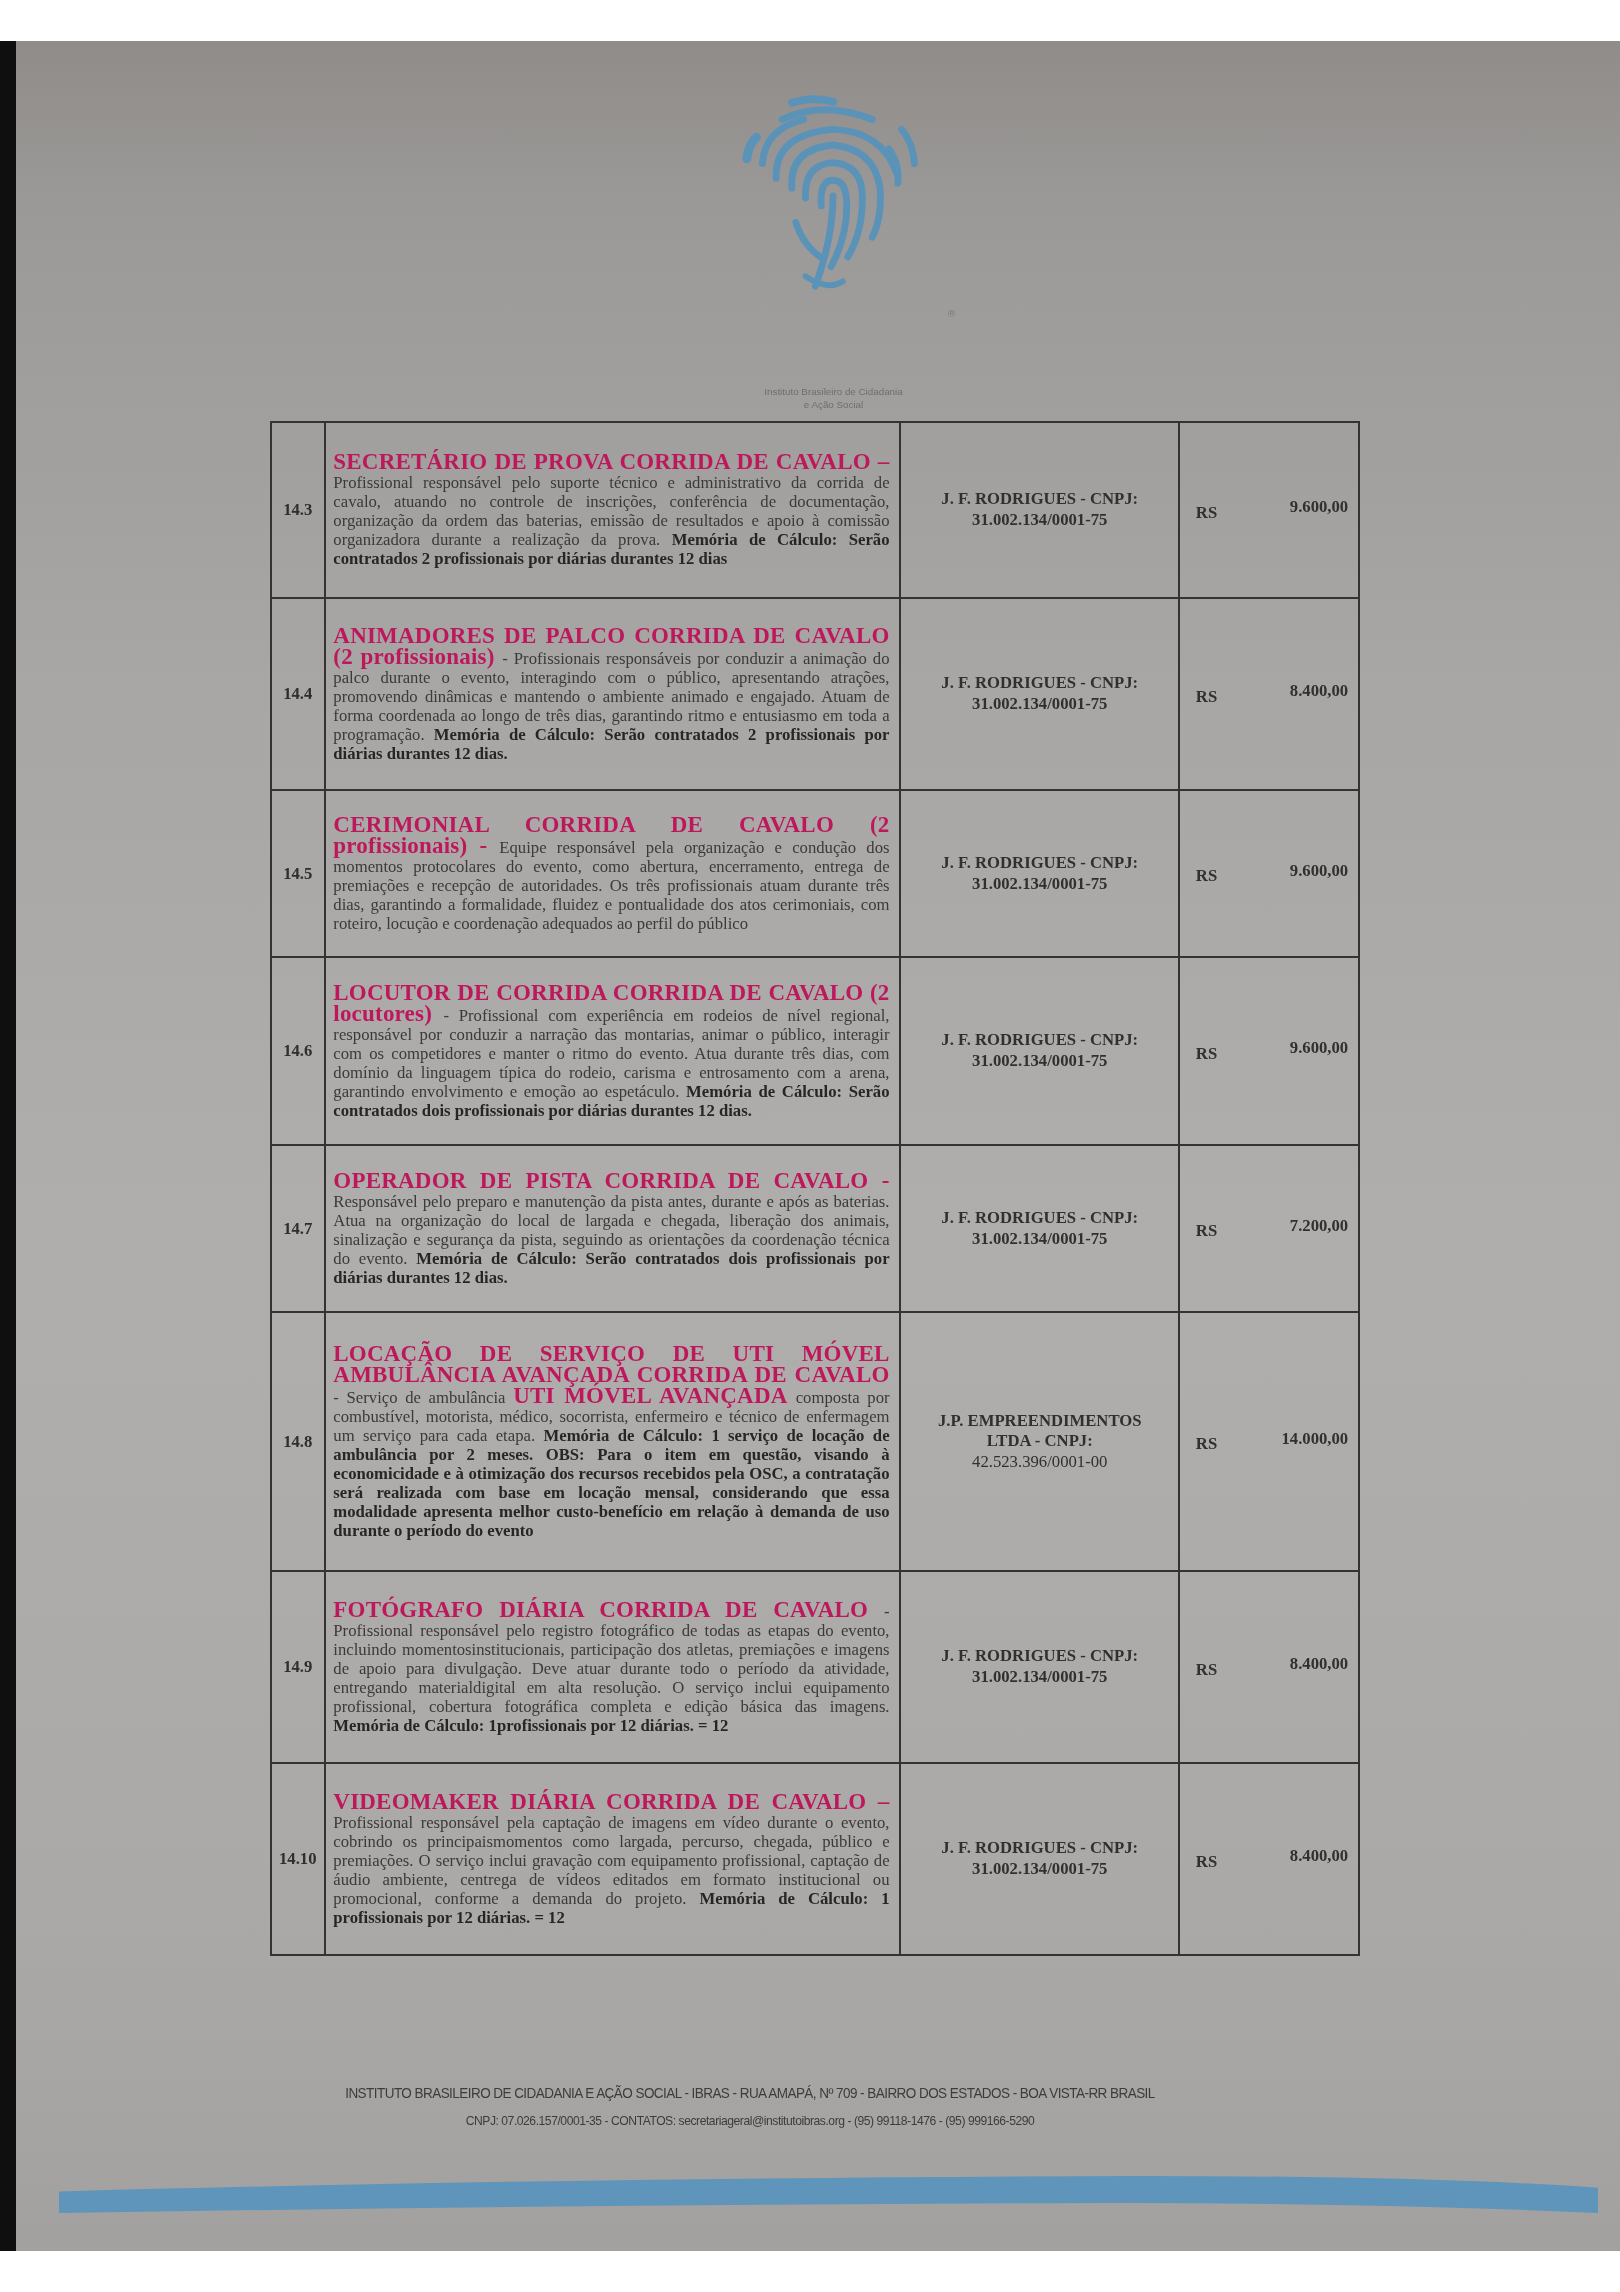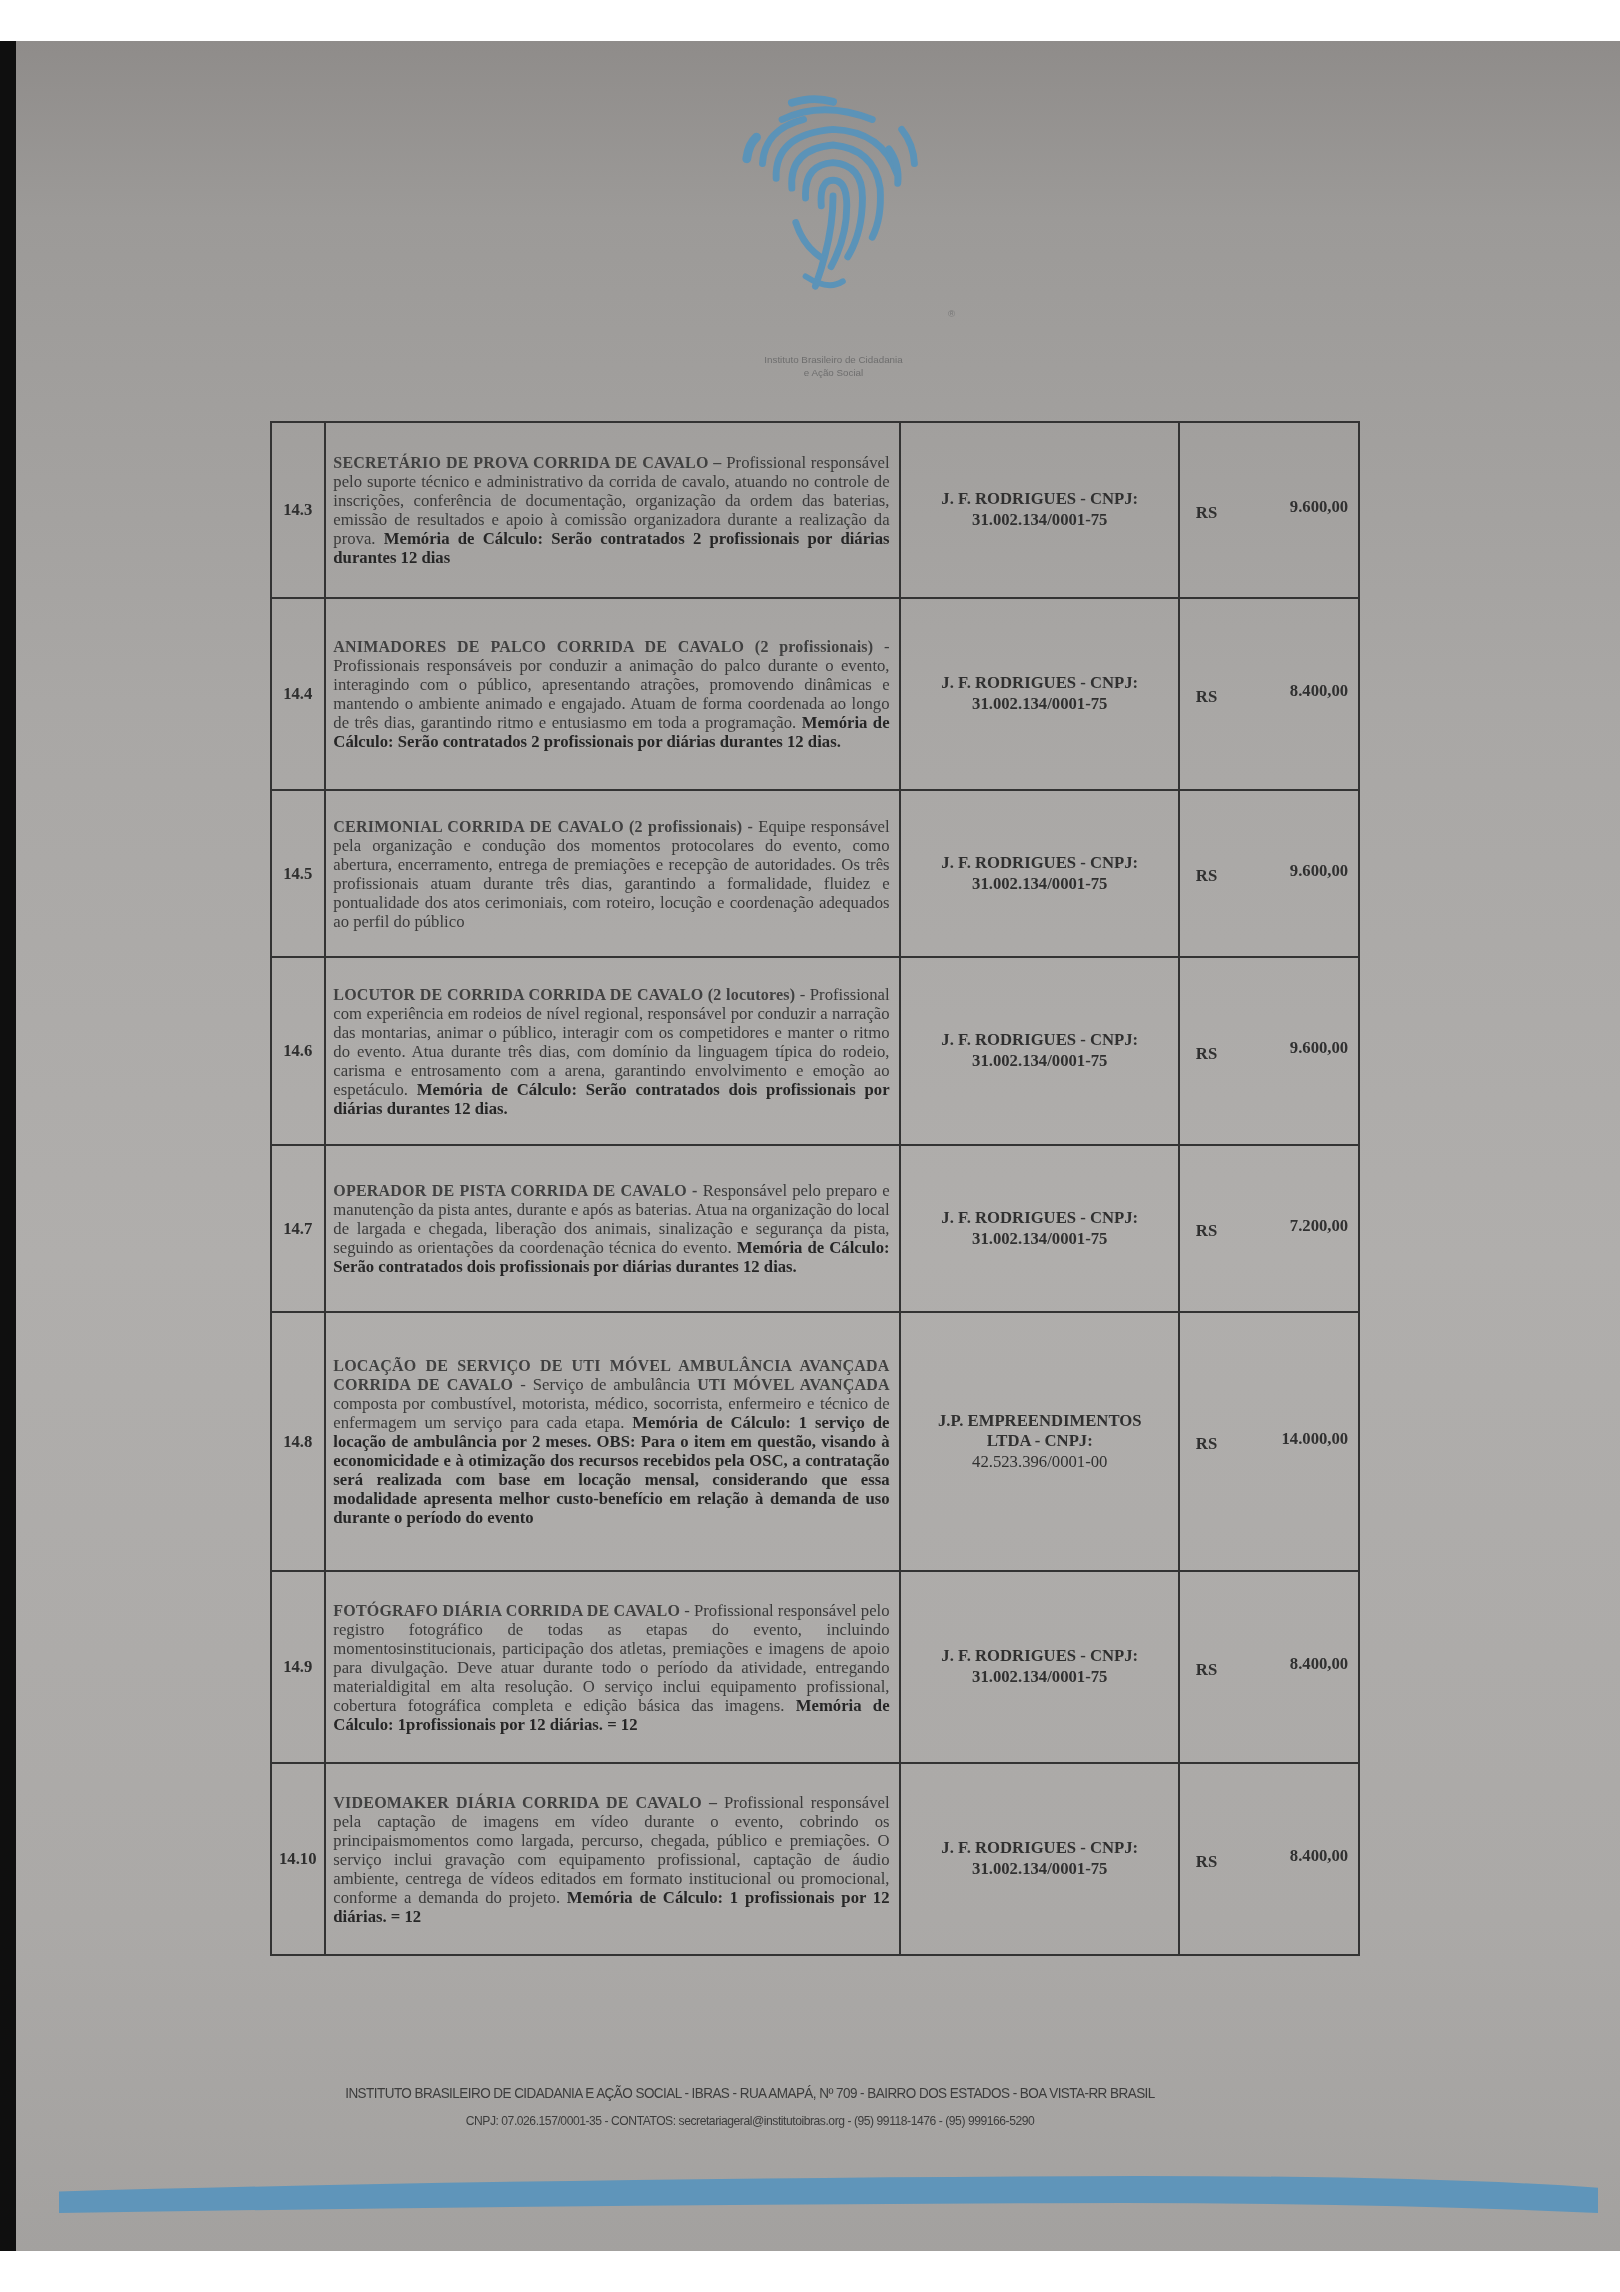--- a/index.html
+++ b/index.html
@@ -16,36 +16,36 @@
     
     .logo { position: absolute; left: 720px; top: 90px; width: 235px; height: 323px; }
     .logo svg { position: absolute; left: 14.7px; top: 0; }
     .logo-word {
       position: absolute; left: 0; top: 208px; width: 227px; text-align: center;
       font-family: "Liberation Sans", "DejaVu Sans", sans-serif; font-weight: 700;
       font-size: 71px; letter-spacing: -2.9px; color: #3a3a3a; line-height: 1;
     }
     .logo-reg { position: absolute; left: 228px; top: 218px; font-size: 9.8px; color: #777; font-family: "Liberation Sans", sans-serif; }
     .logo-tag {
-      position: absolute; left: 0; top: 264px; width: 227px; text-align: center;
+      position: absolute; left: 0; top: 296px; width: 227px; text-align: center;
       font-family: "Liberation Sans", "DejaVu Sans", sans-serif; font-size: 9.8px; color: #6e6e6e; line-height: 12.7px;
     }
 
     
     .table-wrap { position: absolute; left: 270px; top: 421px; width: 1090px; }
     table.items { border-collapse: collapse; width: 1090px; table-layout: fixed; }
     table.items td { border: 2px solid #333; vertical-align: middle; }
     table.items tr.cont td { border-top: none; }
     .col-num { width: 53px; text-align: center; font-weight: 700; font-size: 16.7px; }
     .col-desc {
       width: 570px; padding: 2px 9.8px 2px 7.8px; font-size: 16.7px; line-height: 19px;
       text-align: justify; color: #3a3a3a;
     }
     .col-desc b { color: #262626; }
-    .col-desc .title { font-weight: 700; font-size: 16px; color: #404040; letter-spacing: 0.2px; }
+    .col-desc .title { font-weight: 700; font-size: 23px; color: #be185d; letter-spacing: 0.2px; }
     .col-vendor { width: 276px; text-align: center; font-weight: 700; font-size: 16.7px; line-height: 20.6px; color: #303030; padding: 0 7px; }
     .col-value { width: 178px; font-weight: 700; font-size: 16.7px; color: #303030; position: relative; }
     .col-value .cell-inner { display: flex; justify-content: space-between; align-items: flex-start; padding: 0 9.8px 0 15.7px; }
     .col-value .cur { margin-top: 5.9px; }
 
     
     .footer { position: absolute; left: 0; top: 2084px; width: 1500px; text-align: center;
       font-family: "Liberation Sans", "DejaVu Sans", sans-serif; color: #3c3c3c; }
     .footer .l1 { font-size: 14.7px; letter-spacing: -0.6px; transform: scaleX(0.92); transform-origin: center; line-height: 19.6px; }
     .footer .l2 { font-size: 13.2px; letter-spacing: -0.5px; transform: scaleX(0.92); transform-origin: center; line-height: 19.6px; margin-top: 7.8px; }

